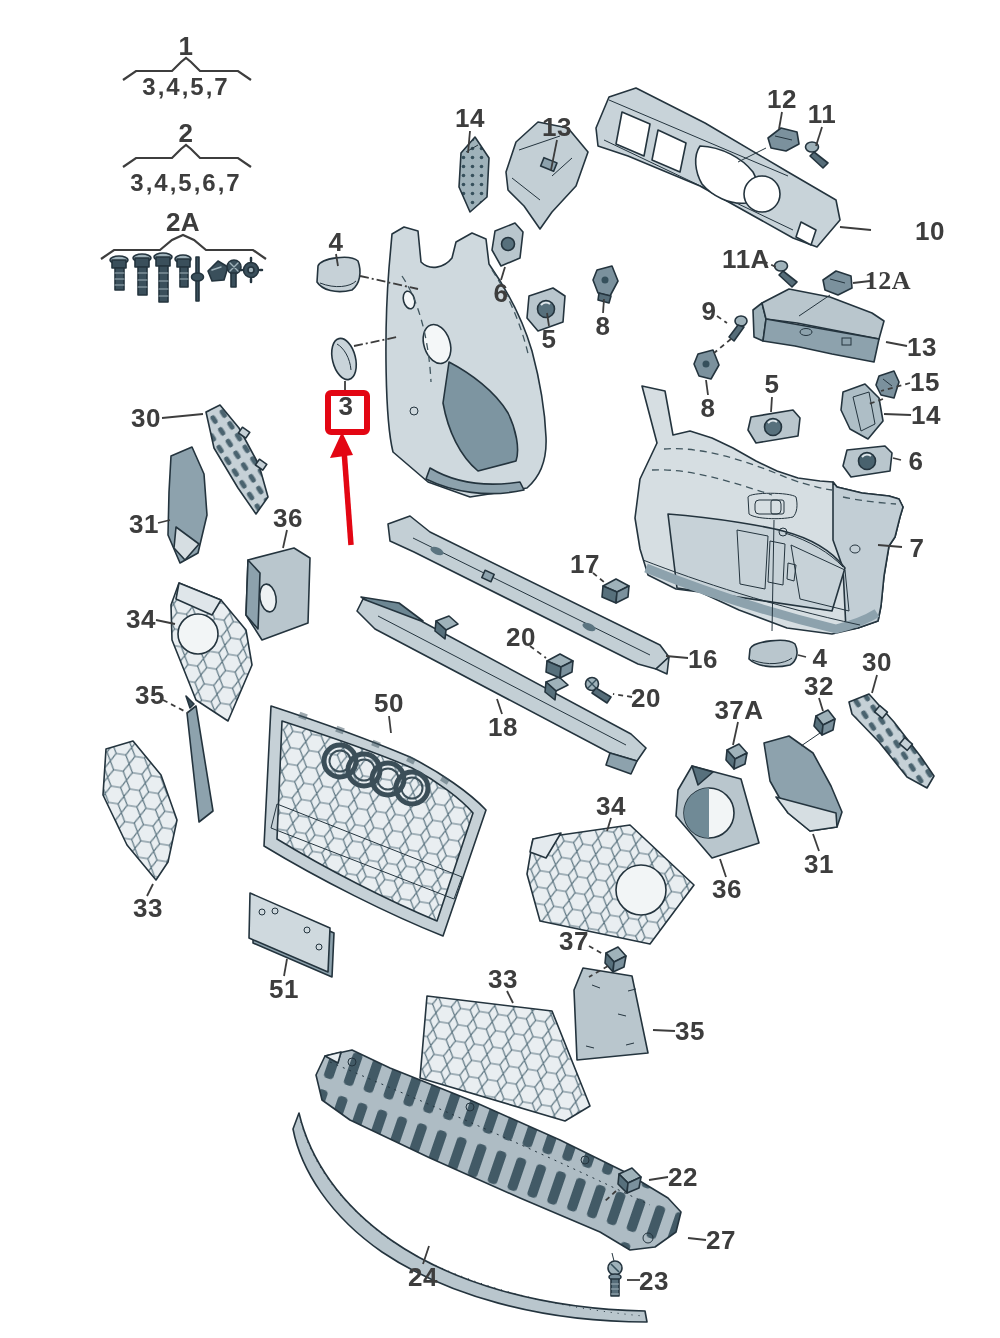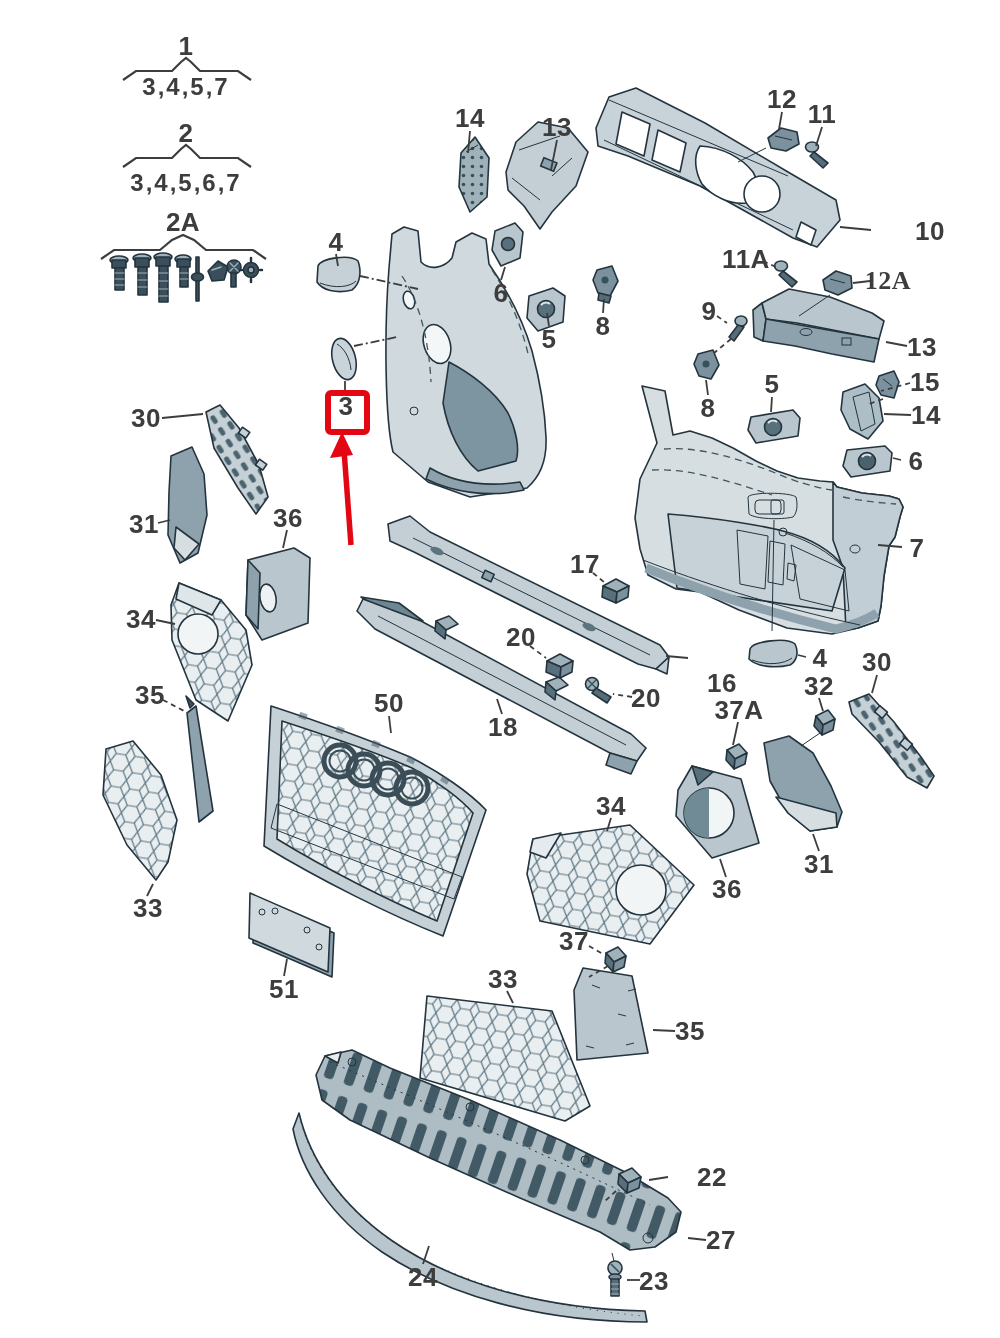--- a/index.html
+++ b/index.html
@@ -495,34 +495,34 @@
       <div class="plabel callout" style="left: 916px; top: 461px;">6</div>
       <div class="plabel callout" style="left: 146px; top: 418px;">30</div>
       <div class="plabel callout" style="left: 144px; top: 524px;">31</div>
       <div class="plabel callout" style="left: 288px; top: 518px;">36</div>
       <div class="plabel callout" style="left: 141px; top: 619px;">34</div>
       <div class="plabel callout" style="left: 150px; top: 695px;">35</div>
       <div class="plabel callout" style="left: 346px; top: 406px;">3</div>
       <div class="plabel callout" style="left: 917px; top: 548px;">7</div>
       <div class="plabel callout" style="left: 585px; top: 564px;">17</div>
       <div class="plabel callout" style="left: 521px; top: 637px;">20</div>
-      <div class="plabel callout" style="left: 703px; top: 683px; margin-left: 19px;">16</div>
+      <div class="plabel callout" style="left: 703px; top: 659px;">16</div>
       <div class="plabel callout" style="left: 503px; top: 727px;">18</div>
       <div class="plabel callout" style="left: 646px; top: 698px;">20</div>
       <div class="plabel callout" style="left: 820px; top: 658px;">4</div>
       <div class="plabel callout" style="left: 877px; top: 662px;">30</div>
       <div class="plabel callout" style="left: 819px; top: 686px;">32</div>
       <div class="plabel callout" style="left: 739px; top: 710px;">37A</div>
       <div class="plabel callout" style="left: 389px; top: 703px;">50</div>
       <div class="plabel callout" style="left: 611px; top: 806px;">34</div>
       <div class="plabel callout" style="left: 727px; top: 889px;">36</div>
       <div class="plabel callout" style="left: 819px; top: 864px;">31</div>
       <div class="plabel callout" style="left: 148px; top: 908px;">33</div>
       <div class="plabel callout" style="left: 284px; top: 989px;">51</div>
       <div class="plabel callout" style="left: 574px; top: 941px;">37</div>
       <div class="plabel callout" style="left: 503px; top: 979px;">33</div>
       <div class="plabel callout" style="left: 690px; top: 1031px;">35</div>
-      <div class="plabel callout" style="left: 683px; top: 1177px; margin-left: 29px;">22</div>
+      <div class="plabel callout" style="left: 683px; top: 1177px;">22</div>
       <div class="plabel callout" style="left: 721px; top: 1240px;">27</div>
       <div class="plabel callout" style="left: 654px; top: 1281px;">23</div>
       <div class="plabel callout" style="left: 423px; top: 1277px;">24</div>
     </div>
 </div>
 
 </body></html>

